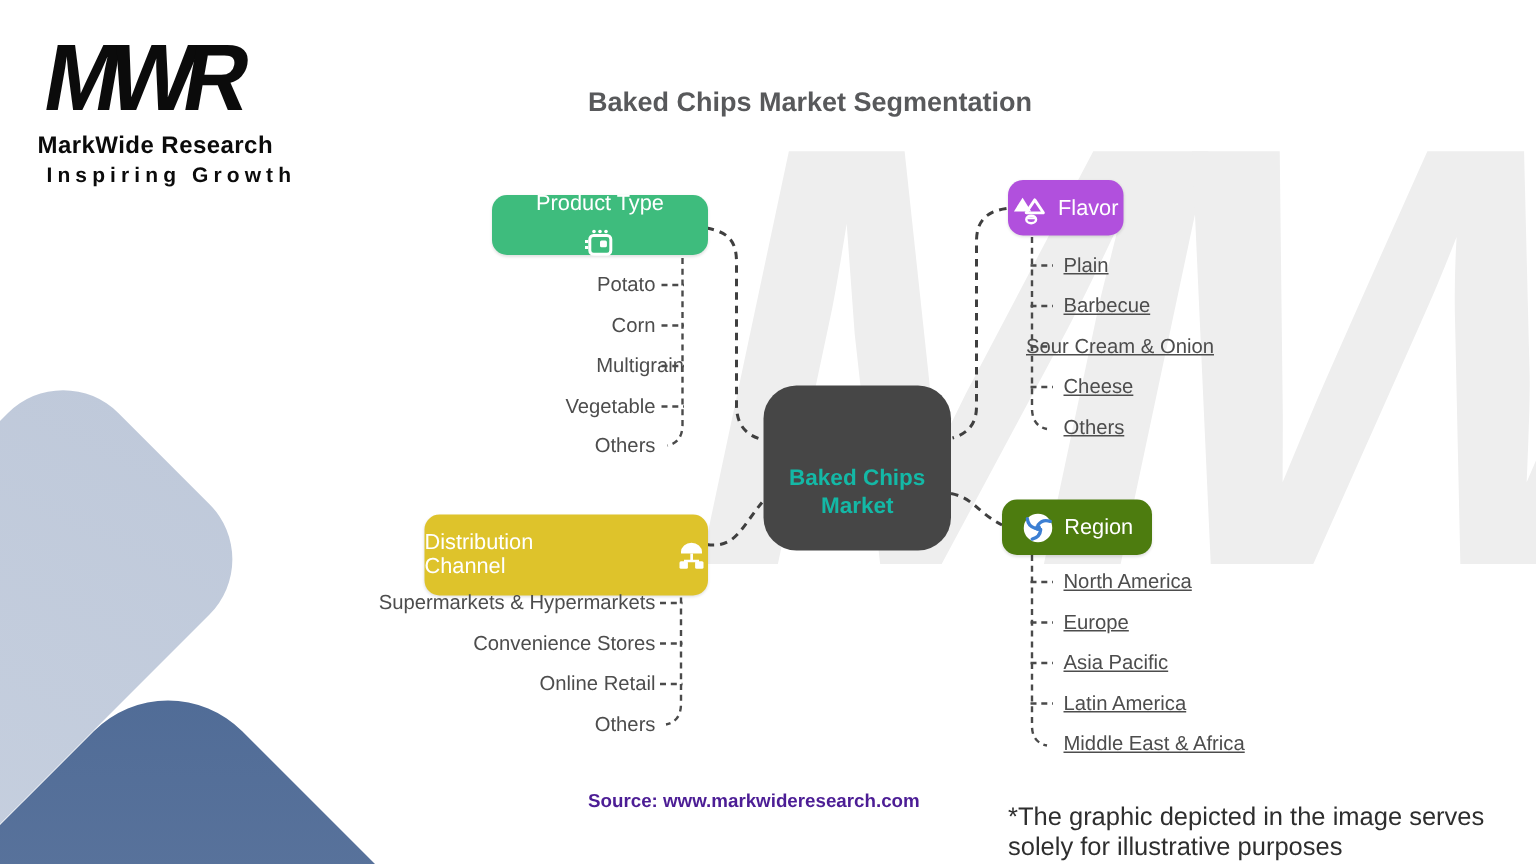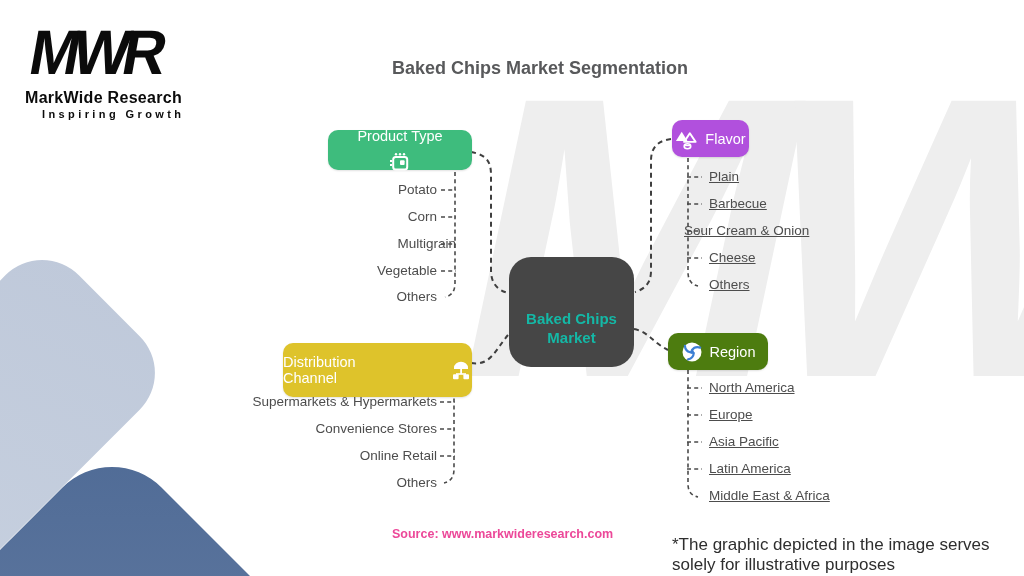--- a/index.html
+++ b/index.html
@@ -22,21 +22,21 @@
   .deco-light{left:-212px;top:212px;width:190px;height:640px;background:linear-gradient(160deg,#bfc9da,#ccd5e3);border-radius:52px;transform:rotate(45deg);}
   .deco-dark{left:-98px;top:525px;width:420px;height:420px;background:linear-gradient(135deg,#4f6b96,#7488ab);border-radius:70px;transform:rotate(45deg);}
 
   
   .logo{position:absolute;left:25px;top:24px;z-index:3;color:#0b0b0b;}
   .logo-mark{
     font-size:60px;font-weight:800;letter-spacing:-7px;line-height:1.0;
     transform:skewX(-10deg) scaleY(1.05);transform-origin:left bottom;
   }
   .logo-name{font-size:16px;font-weight:700;letter-spacing:.3px;margin-top:5px;}
-  .logo-tagline{font-size:11px;font-weight:700;letter-spacing:3.4px;margin-top:1px;margin-left:17px;}
+  .logo-tagline{font-size:14px;font-weight:700;letter-spacing:3.4px;margin-top:1px;margin-left:6px;}
 
   
   .title{
     position:absolute;left:0;top:58px;width:1080px;margin:0;z-index:3;
     text-align:center;font-size:18px;font-weight:700;color:#58595b;
   }
 
   
   .connectors{position:absolute;left:0;top:0;z-index:2;pointer-events:none;}
   .conn-main{fill:none;stroke:#3f3f3f;stroke-width:2;stroke-dasharray:5 4;}
@@ -63,21 +63,21 @@
   .center-node span{display:block;width:100px;margin-top:32px;}
 
   
   .item{position:absolute;z-index:3;font-size:13.5px;color:#4d4d4d;line-height:18px;white-space:nowrap;}
   .item-right{text-align:right;transform:translateY(-9px);}
   .item-left{transform:translateY(-9px);text-decoration:underline;}
 
   
   .source{
     position:absolute;left:392px;top:527px;z-index:3;
-    font-size:12.5px;font-weight:700;color:#ec4899;
+    font-size:12.5px;font-weight:700;color:#4c1d95;
   }
   .disclaimer{
     position:absolute;left:672px;top:535px;z-index:3;
     font-size:17px;color:#2e2e2e;
   }
 </style>
 </head>
 <body>
 
 <div class="canvas">

